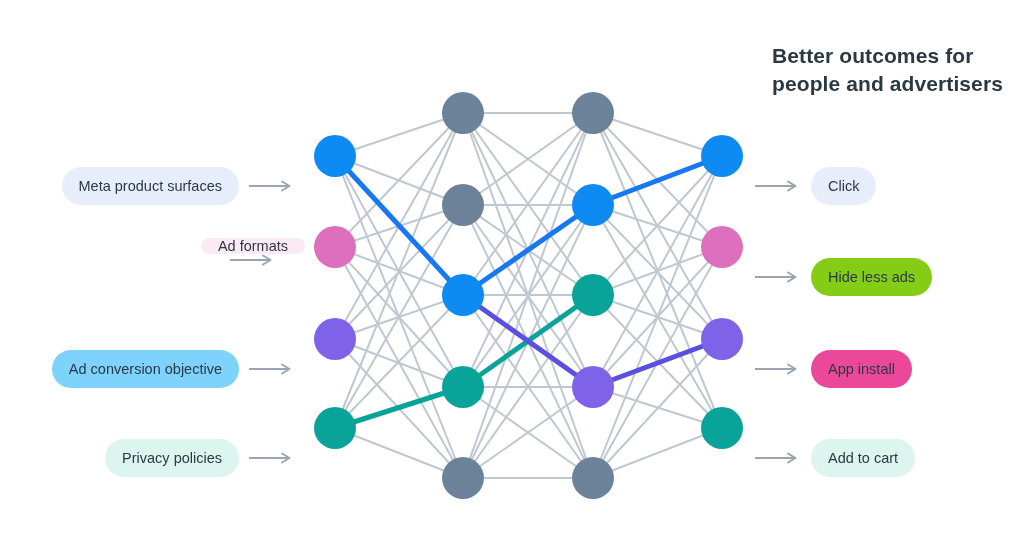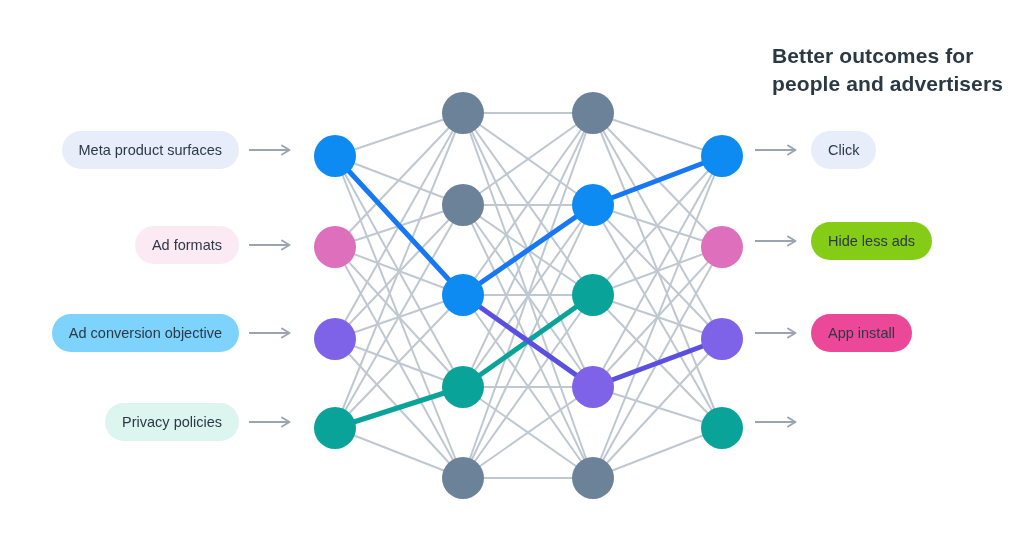--- a/index.html
+++ b/index.html
@@ -46,20 +46,21 @@
     font-weight: 400;
     color: #2b3945;
     white-space: nowrap;
     box-sizing: border-box;
   }
   .pill-row {
     position: absolute;
     display: flex;
     align-items: center;
     height: 26px;
+    margin-top: 36px;
   }
   .row-left  { justify-content: flex-end; right: 719px; }
   .row-right { justify-content: center; left: 745px; }
   .row-left .pill, .row-right .pill { position: static; }
 
   
   .arrow {
     position: relative;
     width: 46px;
     height: 12px;
@@ -185,21 +186,21 @@
 
   <div id="pill-host">
       <div class="pill-row row-left" style="top: 137px;">
         <div class="pill" style="background: rgb(231, 238, 250);">Meta product surfaces</div>
         <div class="arrow">
           <svg width="46" height="12" viewBox="0 0 46 12">
             <path d="M0 6 H40 M33 1.5 L40.5 6 L33 10.5" fill="none" stroke="#9AA5B1" stroke-width="1.9" stroke-linecap="round" stroke-linejoin="round"></path>
           </svg>
         </div>
       </div>
-      <div class="pill-row row-left" style="top: 232px;">
+      <div class="pill-row row-left" style="top: 238px; flex-direction: column;">
         <div class="pill" style="background: rgb(251, 234, 244);">Ad formats</div>
         <div class="arrow">
           <svg width="46" height="12" viewBox="0 0 46 12">
             <path d="M0 6 H40 M33 1.5 L40.5 6 L33 10.5" fill="none" stroke="#9AA5B1" stroke-width="1.9" stroke-linecap="round" stroke-linejoin="round"></path>
           </svg>
         </div>
       </div>
       <div class="pill-row row-left" style="top: 320px;">
         <div class="pill" style="background: #7dd3fc;">Ad conversion objective</div>
         <div class="arrow">
@@ -239,15 +240,16 @@
           </svg>
         </div>
         <div class="pill" style="background: #ec4899;">App install</div>
       </div>
       <div class="pill-row row-right" style="top: 409px;">
         <div class="arrow">
           <svg width="46" height="12" viewBox="0 0 46 12">
             <path d="M0 6 H40 M33 1.5 L40.5 6 L33 10.5" fill="none" stroke="#9AA5B1" stroke-width="1.9" stroke-linecap="round" stroke-linejoin="round"></path>
           </svg>
         </div>
+        <div class="pill" style="background: rgb(221, 245, 239);">Add to cart</div>
       </div>
     </div>
 </div>
 
 </body></html>

